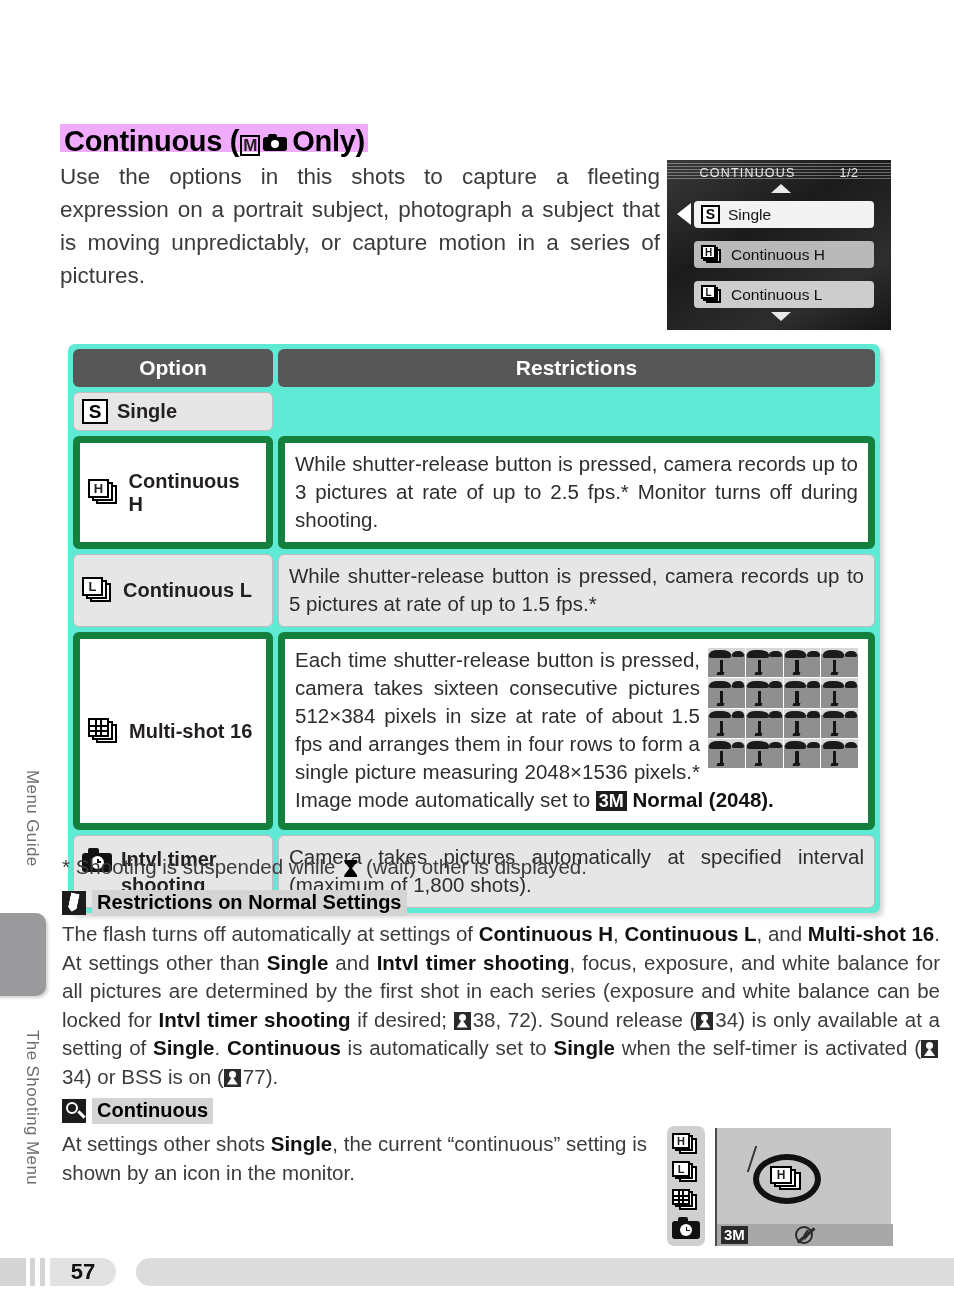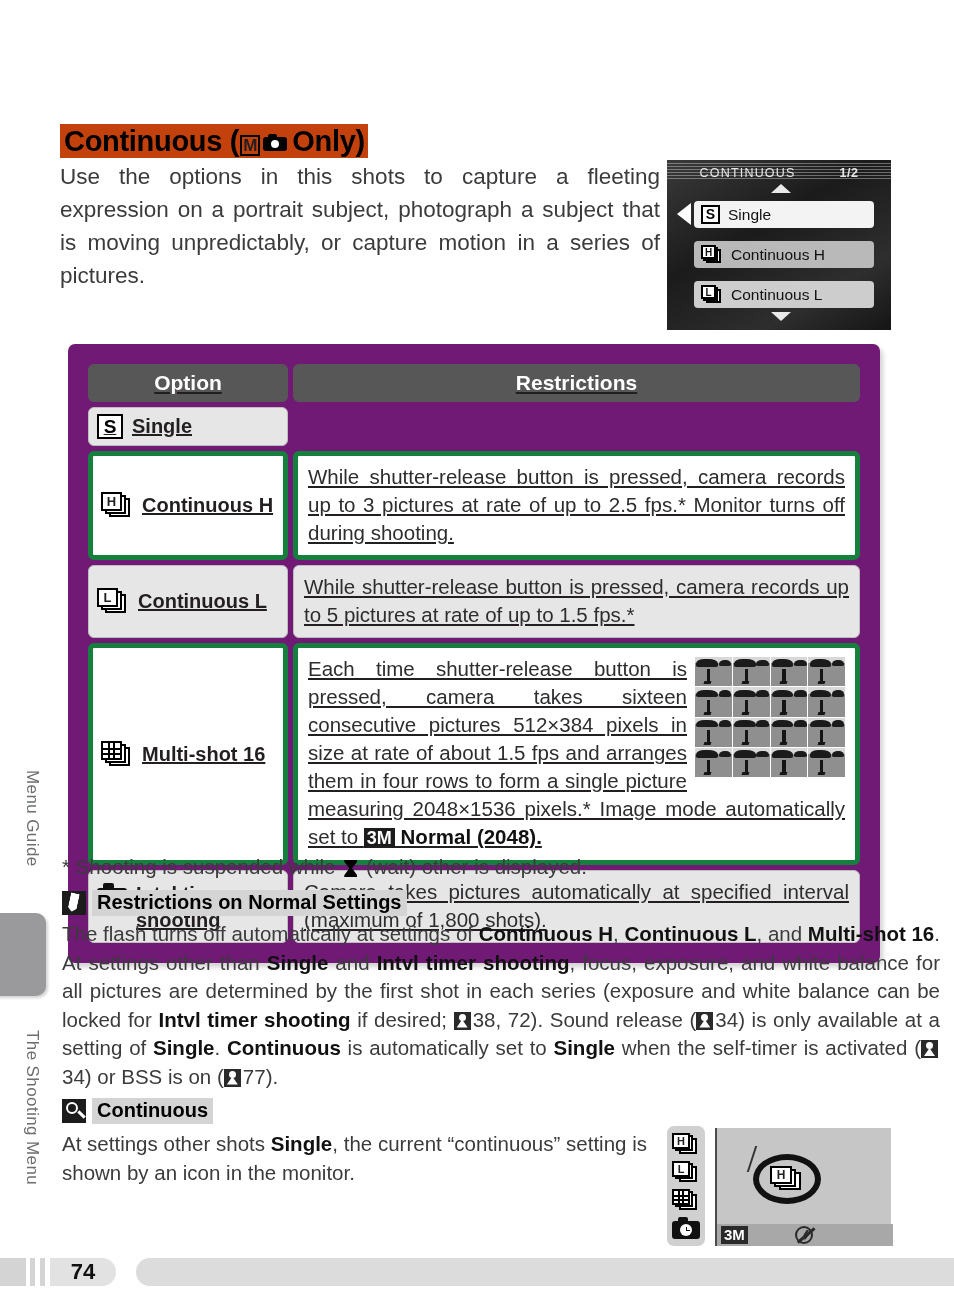--- a/index.html
+++ b/index.html
@@ -38,24 +38,24 @@
     width: 62px; height: 83px;
     background: #9a9a9c;
     border-radius: 10px;
     box-shadow: 2px 2px 3px rgba(0,0,0,0.18);
   }
 
   
   #title-row {
     position: absolute;
     left: 60px; top: 124px;
-    height: 34px;
+    height: 28px;
     display: flex;
     align-items: baseline;
-    background: #c2410c;
+    background: #f0abfc;
     padding: 0 3px 0 4px;
   }
   #title-row .t {
     font-size: 29px;
     font-weight: bold;
     letter-spacing: -0.3px;
     color: #000;
     line-height: 34px;
   }
   .m-box {
@@ -115,21 +115,21 @@
   }
   #menu-shot-title {
     position: absolute;
     left: 0; top: 6px;
     width: 224px;
     text-align: center;
     font-size: 12.5px;
     color: #e8e8e8;
     letter-spacing: 1.2px;
   }
-  #menu-shot-title .pg { margin-left: 44px; letter-spacing: 0.5px; font-weight: bold; }
+  #menu-shot-title .pg { margin-left: 44px; letter-spacing: 0.5px; }
   #menu-title-stripes {
     position: absolute; left: 0; top: 3px;
     width: 224px; height: 18px;
     background: repeating-linear-gradient(
       to bottom, rgba(255,255,255,.35) 0 1px, rgba(0,0,0,0) 1px 3px);
     pointer-events: none;
   }
   .tri-up, .tri-dn {
     position: absolute; left: 104px;
     width: 0; height: 0;
@@ -178,25 +178,24 @@
     position: absolute;
     border: 2px solid #000;
     background: #fff;
   }
 
   
   #opt-table {
     position: absolute;
     left: 68px; top: 344px;
     width: 812px;
-    background: #701a75;
+    background: #5eead4;
     border-radius: 7px;
-    padding: 20px;
+    padding: 5px;
     box-shadow: 3px 4px 5px rgba(0,0,0,0.18);
-    text-decoration: underline;
   }
   .trow { display: flex; gap: 5px; margin-bottom: 5px; }
   .trow:last-child { margin-bottom: 0; }
   .cell-opt {
     width: 200px;
     border-radius: 6px;
     display: flex;
     align-items: center;
     padding: 6px 8px;
     font-size: 20px;
@@ -207,21 +206,21 @@
     border-radius: 6px;
     padding: 7px 10px 8px 10px;
     font-size: 20.5px;
     line-height: 28px;
     text-align: justify;
     color: #2d2d2f;
   }
   .hdr { background: #575757; color: #fff; justify-content: center; font-weight: bold; font-size: 21px; padding: 5px 0; }
   .hdr.cell-desc { text-align: center; }
   .bg-gray { background: #e6e6e6; border: 1px solid #bdbdbd; }
-  .bg-white { background: #ffffff; border: 5px solid #15803d; }
+  .bg-white { background: #ffffff; border: 7px solid #15803d; }
   .optlabel { margin-left: 9px; }
 
   
   #multishot-thumb {
     float: right;
     width: 150px; height: 120px;
     margin: 2px 0 0 8px;
     display: grid;
     grid-template-columns: repeat(4, 1fr);
     grid-template-rows: repeat(4, 1fr);
@@ -732,15 +731,15 @@
       <span id="imgmode-badge">3M</span>
       <span id="flash-off-icon"></span>
     </div>
   </div>
 </div>
 
 <div id="bottombar">
   <div id="bb-gray-left"></div>
   <div id="bb-tick1"></div>
   <div id="bb-tick2"></div>
-  <div id="pagenum">74</div>
+  <div id="pagenum">57</div>
   <div id="bb-rail"></div>
 </div>
 
 </body></html>

